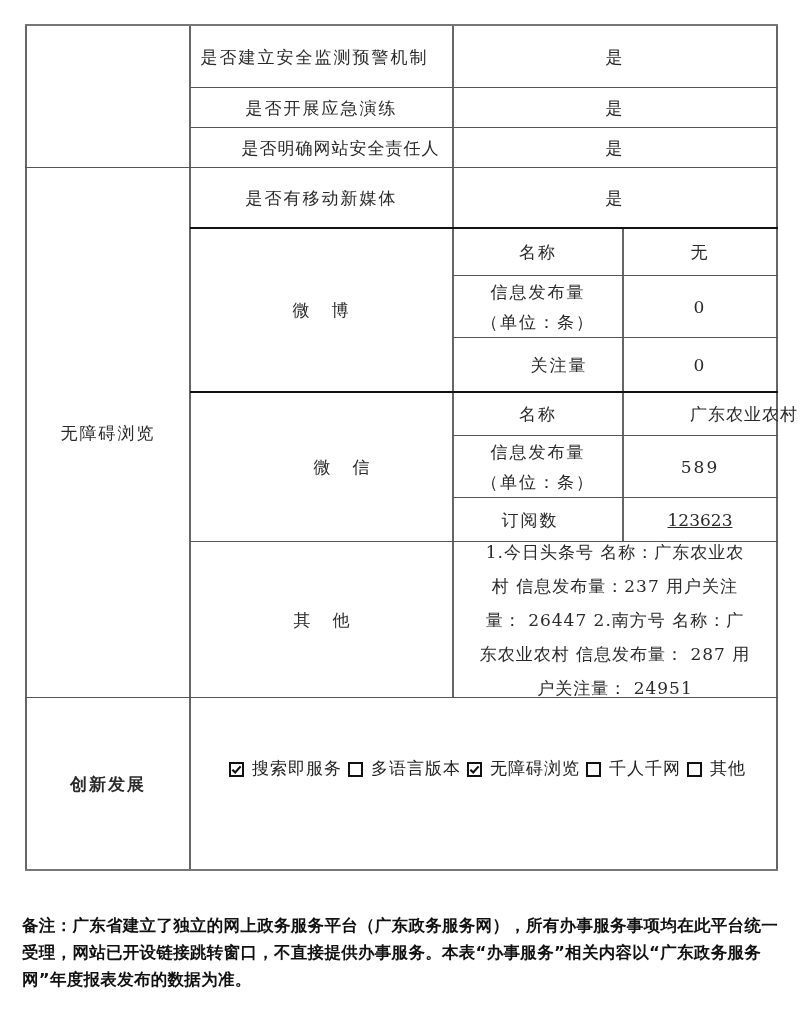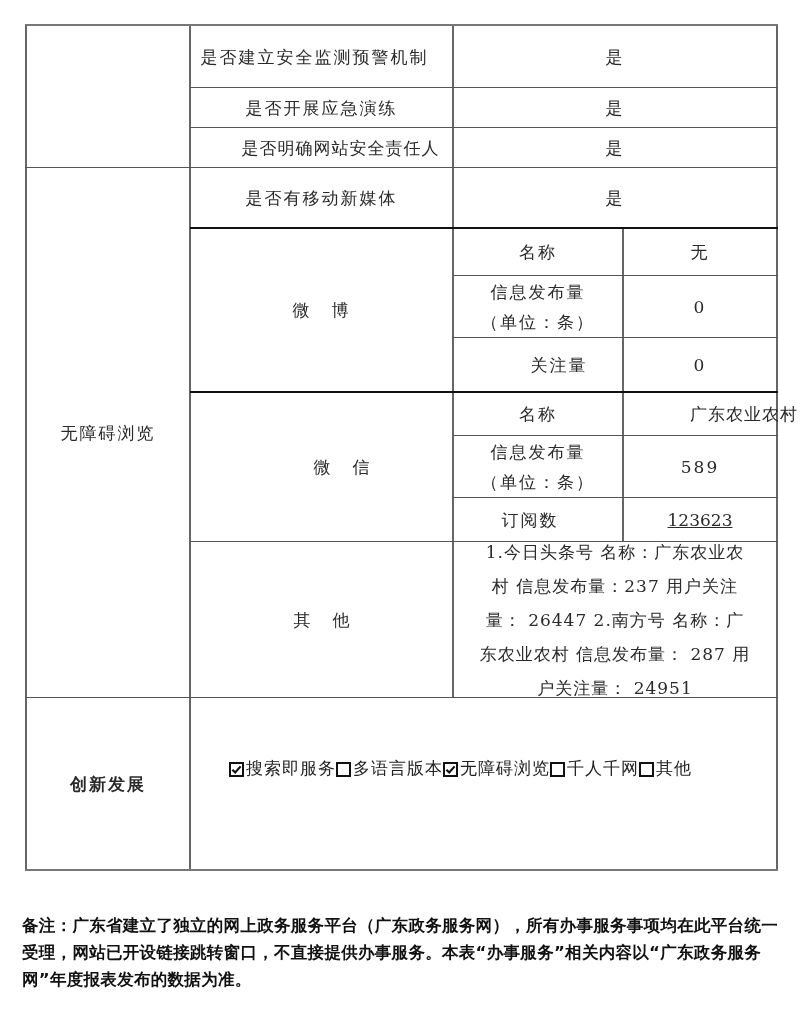--- a/index.html
+++ b/index.html
@@ -48,20 +48,21 @@
     .cb-row {
       position: absolute;
       left: 229px;
       top: 757px;
       display: flex;
       align-items: center;
       font-size: 17px;
       letter-spacing: 1px;
       color: #222;
       white-space: nowrap;
+      gap: 6px;
     }
     .cb {
       display: inline-flex;
       width: 15px;
       height: 15px;
       border: 2.5px solid #111;
       box-sizing: border-box;
       align-items: center;
       justify-content: center;
       margin-right: 2px;

